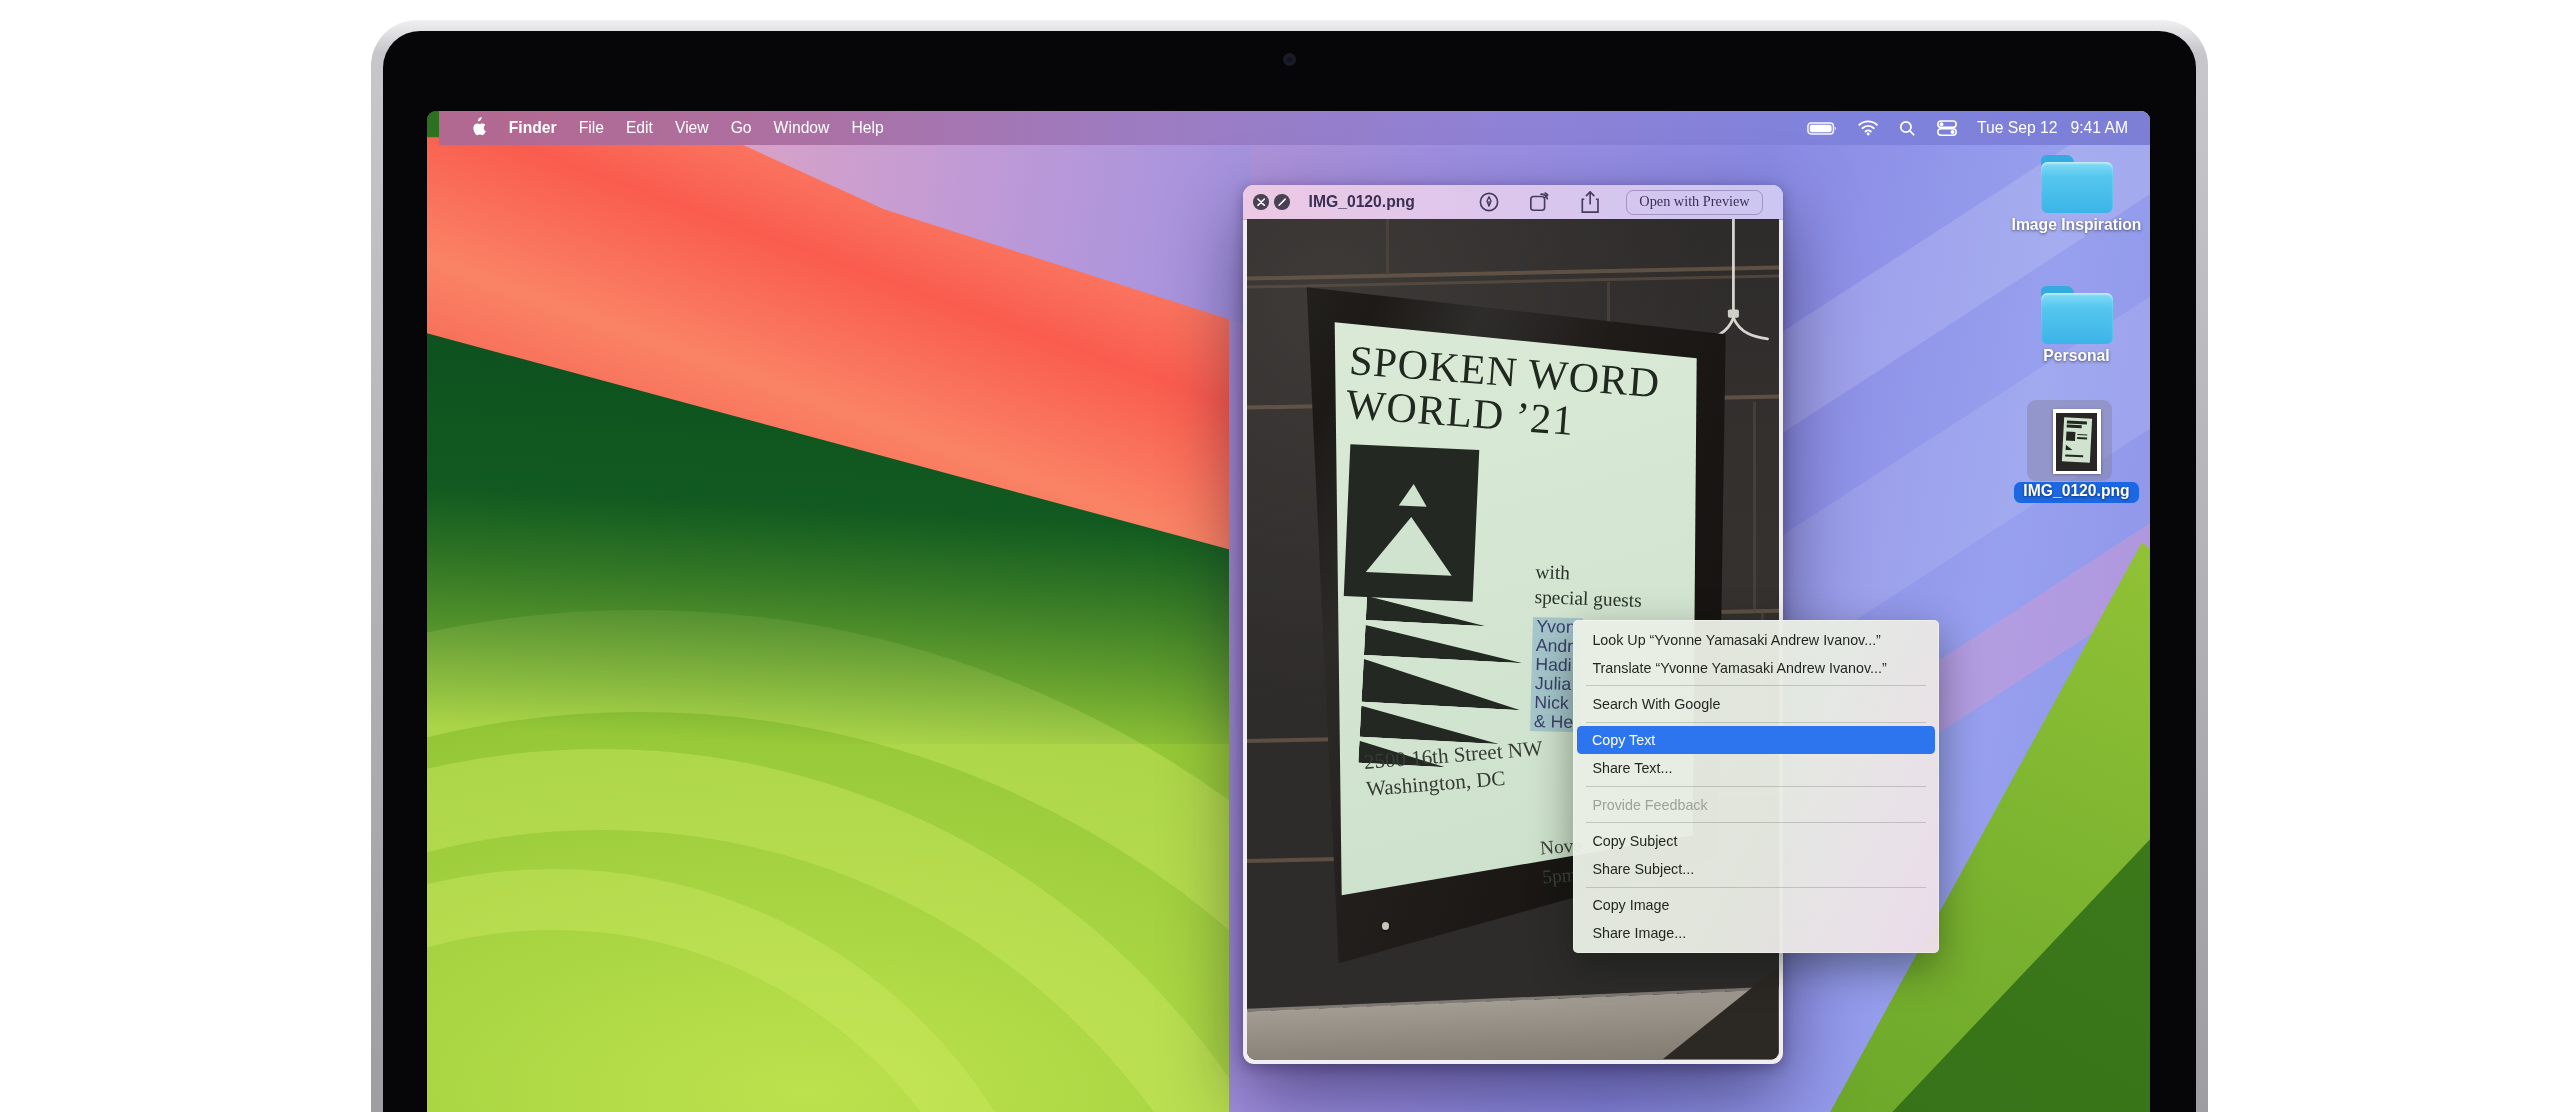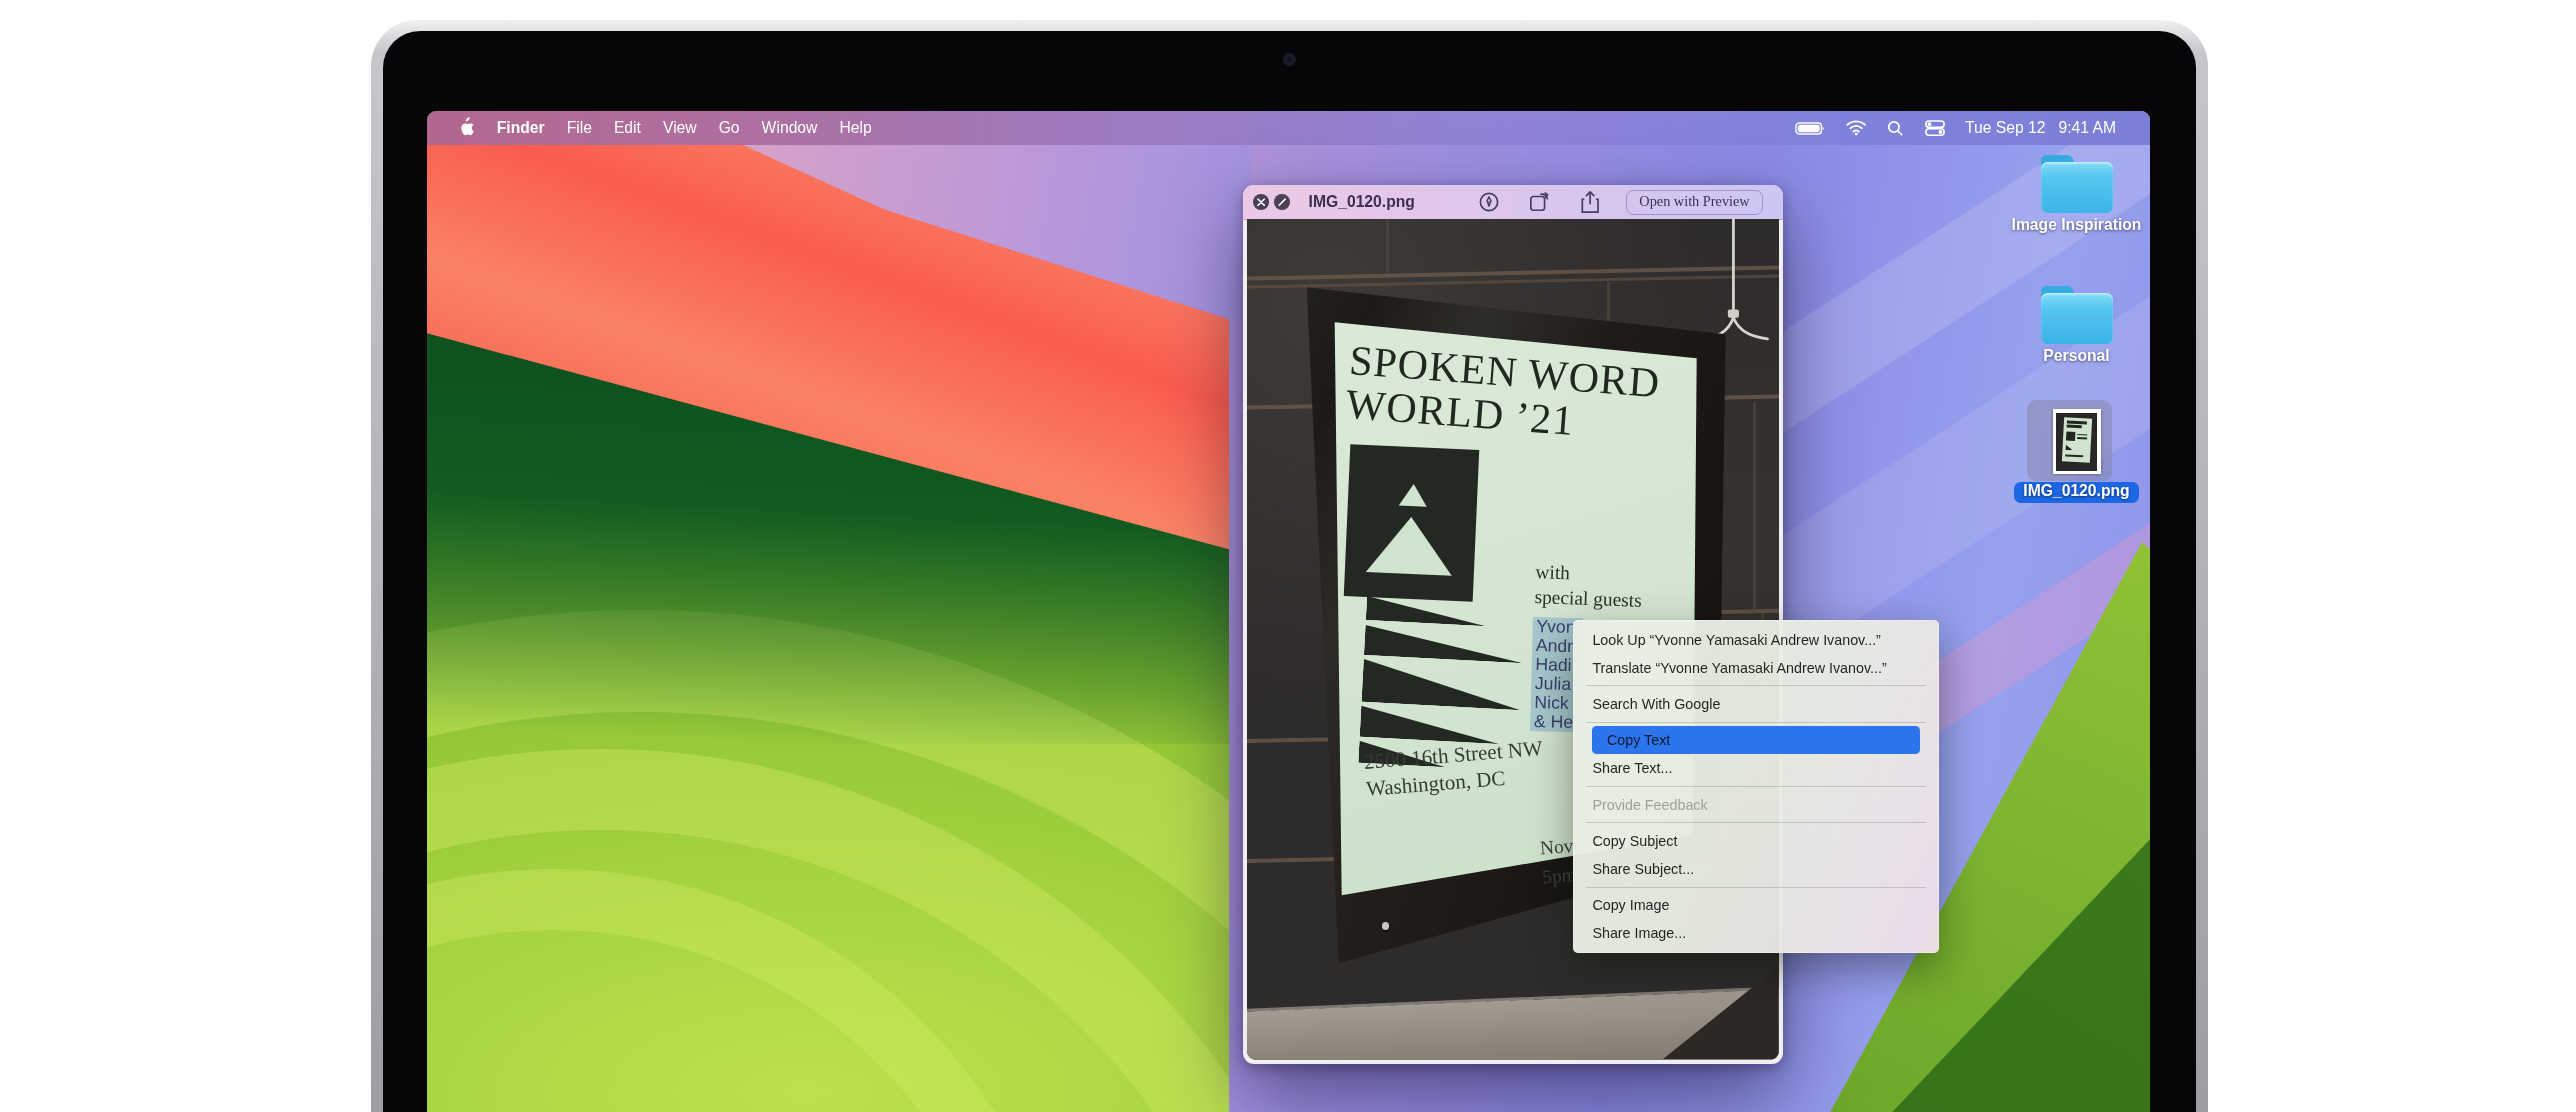--- a/index.html
+++ b/index.html
@@ -42,21 +42,21 @@
   .stripe2{left:1164px;top:277px;width:869px;height:111px;background:rgba(255,255,255,.10);}
   .stripe3{left:1321px;top:517px;width:499px;height:61px;background:rgba(238,152,198,.32);}
   .wp-greenwedge{left:0;top:0;width:1723px;height:1001px;
     clip-path:polygon(1715px 431px,1723px 438px,1723px 1001px,1403px 1001px);
     background:linear-gradient(205deg,#a8d13c 0%,#7cb430 45%,#51911f 100%);}
   .wp-darkcorner{left:0;top:0;width:1723px;height:1001px;
     clip-path:polygon(1723px 728px,1723px 1001px,1465px 1001px);
     background:linear-gradient(210deg,#43811d 0%,#2e6a16 100%);}
 
   
-  .menubar{left:0;top:0;width:1723px;height:34px;z-index:6;display:flex;align-items:center;
+  .menubar{left:12px;top:0;width:1723px;height:34px;z-index:6;display:flex;align-items:center;
     background:linear-gradient(90deg,#b2688f 0%,#ae6f9f 18%,#9d7bc0 40%,#8f82d6 62%,#7f82dc 82%,#7d7fd6 100%);
     color:#fff;font-size:15.7px;}
   .menubar .left{display:flex;align-items:center;gap:0;padding-left:31px;}
   .mb-item{padding:0 11px;}
   .mb-item.app{font-weight:700;}
   .menubar .right{margin-left:auto;display:flex;align-items:center;gap:0;padding-right:34px;}
   .mb-status{padding:0 10.2px;display:flex;align-items:center;}
   .mb-clock{display:flex;gap:13px;padding-left:9.2px;}
 
   
@@ -136,21 +136,21 @@
   .screw{left:135px;top:703px;width:7.4px;height:7.4px;border-radius:50%;background:#c9c5bd;
     box-shadow:0 0.9px 1.8px rgba(0,0,0,.8);}
   .wire{left:0;top:0;}
 
   
   .cmenu{left:1146px;top:509px;width:366px;z-index:20;border-radius:5px;padding:5.5px 0;
     background:linear-gradient(115deg,rgba(233,239,229,.97) 0%,rgba(232,236,227,.96) 55%,rgba(238,222,234,.96) 100%);
     box-shadow:0 15px 41px rgba(10,20,10,.42), 0 0 0 0.9px rgba(255,255,255,.35) inset;}
   .cm-item{height:28px;line-height:28px;padding:0 13px 0 19.4px;font-size:14.3px;color:#1f241f;
     white-space:nowrap;overflow:hidden;}
-  .cm-item.hl{margin:0 19px;padding-left:15px;border-radius:4.6px;background:#2d74ef;color:#0f172a;}
+  .cm-item.hl{margin:0 4px;padding-left:15px;border-radius:4.6px;background:#2d74ef;color:#ffffff;}
   .cm-item.dis{color:#9aa49a;}
   .cm-sep{height:0.9px;background:rgba(55,70,55,.22);margin:3.7px 13px;}
 </style>
 </head>
 <body>
 
 <div class="laptop">
   <div class="bezel"></div>
   <div class="camera"></div>
 

